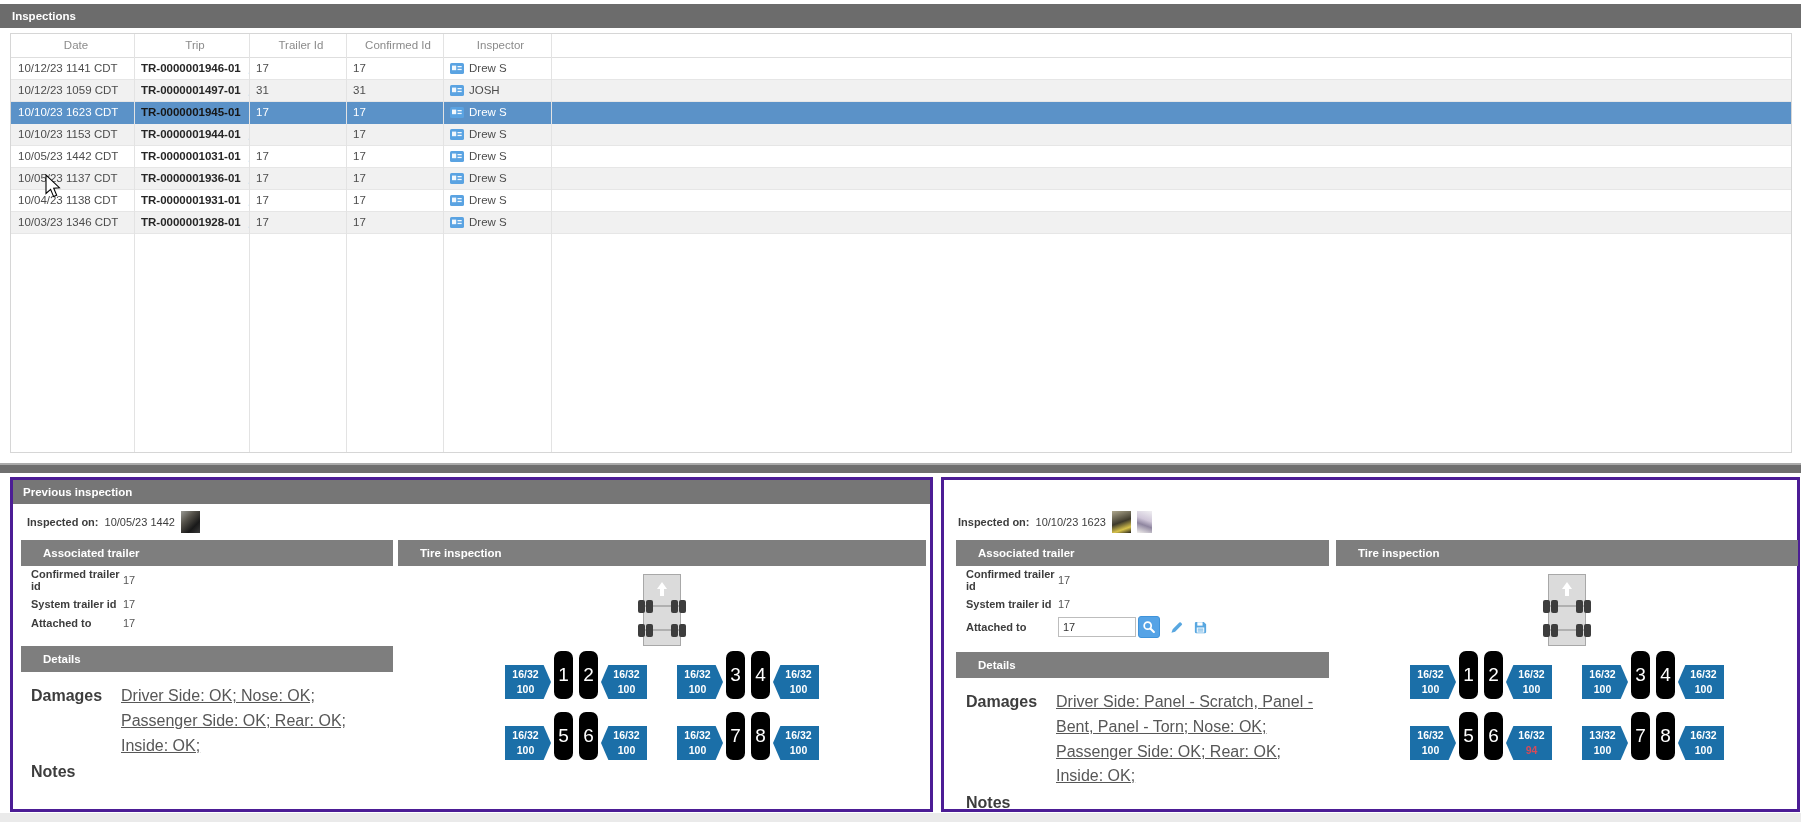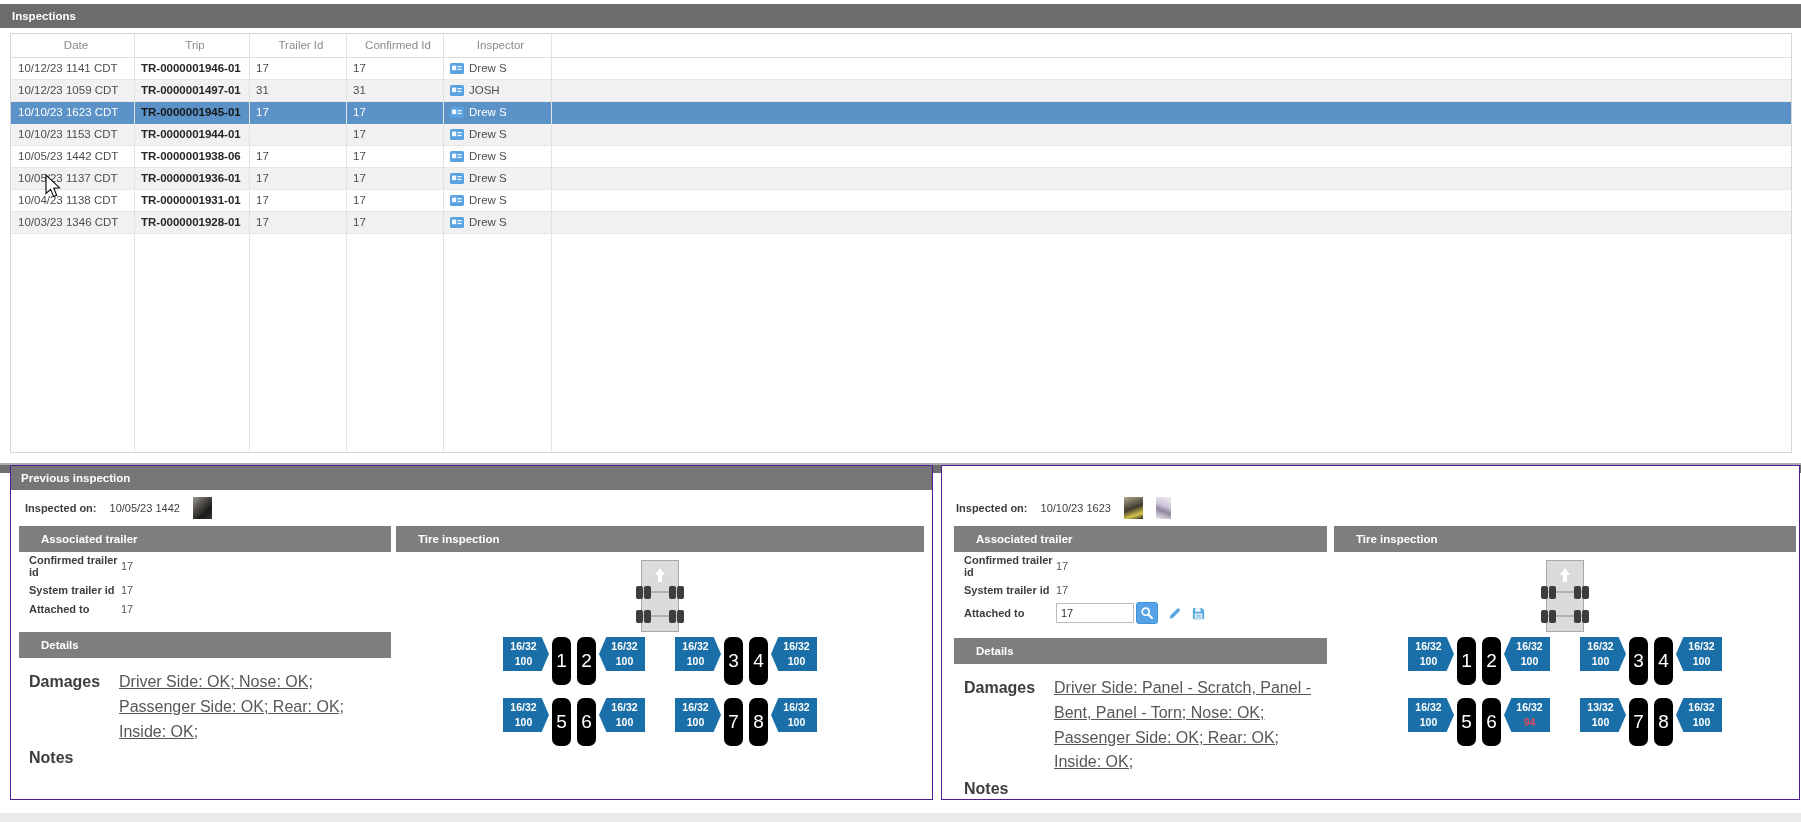--- a/index.html
+++ b/index.html
@@ -31,30 +31,30 @@
   .trow:nth-child(even){ background:#f1f1f1; }
   .trow.selected { background:#5b92c8; color:#fff; border-bottom-color:#5b92c8; }
   .td { padding-left:7px; display:flex; align-items:center; gap:5px; overflow:hidden; white-space:nowrap; }
   .trip-text { font-weight:bold; color:#262626;text-align:right; }
   .trow.selected .trip-text { color:#161616; }
   .insp-name { color:inherit; }
   
   .splitter { position:absolute; left:0; top:463px; width:100%; height:10px; background:#6f6f6f; border-top:2px solid #ababab; }
   .bottom-strip { position:absolute; left:0; top:813px; width:100%; height:9px; background:#eaeaea; }
   
-  .panel { position:absolute; top:465px; height:335px; background:#fff; border:1px solid #4c1d95; }
+  .panel { position:absolute; top:477px; height:335px; background:#fff; border:3px solid #4c1d95; }
   .panel.pleft  { left:10px;  width:923px; }
   .panel.pright { left:941px; width:859px; }
   .panel-header {
     position:absolute; left:0; top:0; right:0; height:24px; background:#767676;
     color:#fff; font-weight:bold; font-size:11.5px; line-height:24px;
     padding-left:10px; display:flex; align-items:center; gap:7px;
   }
   .prev-link { color:#fff; font-weight:bold; text-decoration:underline; cursor:pointer; font-size:11.5px; }
-  .inspected { position:absolute; top:30px; left:14px; height:24px; display:flex; align-items:center; gap:13px; font-size:11px; color:#3d3d3d; }
+  .inspected { position:absolute; top:30px; left:14px; height:24px; display:flex; align-items:center; gap:6px; font-size:11px; color:#3d3d3d; }
   .inspected .lbl { font-weight:bold; }
   .thumb { width:19px; height:22px; cursor:pointer; }
   .thumb.dark   { background:linear-gradient(135deg,#9a9a94 0%,#55524a 35%,#191919 70%,#3a3a3a 100%); }
   .thumb.yellow { background:linear-gradient(160deg,#b0a98f 0%,#3e3a2c 50%,#d8c34b 78%,#23211c 100%); }
   .thumb.light  { background:linear-gradient(200deg,#f0eff2 0%,#cfc6d8 40%,#8f86a0 62%,#f4f2ef 100%); }
   .pcol { position:absolute; top:60px; }
   .col-a-left  { left:8px;   width:372px; }
   .col-b-left  { left:385px; width:528px; }
   .col-a-right { left:12px;  width:373px; }
   .col-b-right { left:392px; width:462px; }
@@ -82,21 +82,21 @@
   .t-arrow::after { content:''; position:absolute; left:-2px; top:7px; width:4px; height:7px; background:#fff; }
   .axle { position:absolute; left:-6px; right:-6px; height:13px; }
   .axle.a1 { top:25px; } .axle.a2 { top:49px; }
   .axle::before { content:''; position:absolute; left:6px; right:6px; top:5px; height:2px; background:#b0b0b0; }
   .wh { position:absolute; top:0; width:7px; height:13px; background:#3d3d3d; border-radius:2px; }
   .wh.l1{left:0}.wh.l2{left:8px}.wh.r1{right:0}.wh.r2{right:8px}
   .tire-rows { display:flex; flex-direction:column; align-items:center; }
   .tire-row { display:flex; align-items:center; margin-top:5px; }
   .tire-row + .tire-row { margin-top:13px; }
   .tire-group + .tire-group { margin-left:30px; }
-  .tire-group { display:flex; align-items:flex-start; }
+  .tire-group { display:flex; align-items:flex-end; }
   .tire {
     width:19px; height:48px; background:#000; border-radius:7px; color:#fff;
     font-size:19px; display:flex; align-items:center; justify-content:center;
     margin:0 3px; cursor:pointer;
   }
   .tlabel {
     width:46px; height:34px; background:#1b6fa8; color:#fff; font-weight:bold;
     font-size:10.5px; line-height:1.45; text-align:center; display:flex;
     flex-direction:column; justify-content:center; cursor:pointer;
   }
@@ -208,21 +208,21 @@
     <rect x="7.5" y="3" width="4.2" height="1.3" fill="#fff" opacity="0.92"></rect>
     <rect x="7.5" y="5.8" width="4.2" height="1.3" fill="#fff" opacity="0.92"></rect>
   </svg>
 <div class="insp-name">Drew S</div>
         </div>
         <div class="td w-fill"></div>
       </div>
       <div class="trow">
         <div class="td w-date">10/05/23 1442 CDT</div>
         <div class="td w-trip">
-          <div class="trip-text">TR-0000001938-06</div>
+          <div class="trip-text">TR-0000001031-01</div>
   <svg width="14" height="14" viewBox="0 0 16 16" style="flex-shrink:0">
     <path d="M3 13.2 L4.2 9.6 L11.2 2.6 a1.1 1.1 0 0 1 1.6 0 l0.9 0.9 a1.1 1.1 0 0 1 0 1.6 L6.7 12.1 Z" fill="#58a7e0"></path>
   </svg>
 </div>
         <div class="td w-tid">17</div>
         <div class="td w-cid">17</div>
         <div class="td w-insp">
   <svg width="14" height="11" viewBox="0 0 14 11" style="flex-shrink:0">
     <rect x="0" y="0" width="14" height="11" rx="1.6" fill="#5aa3e2"></rect>
     <rect x="2" y="2.6" width="4.2" height="4.6" fill="#fff" opacity="0.92"></rect>

